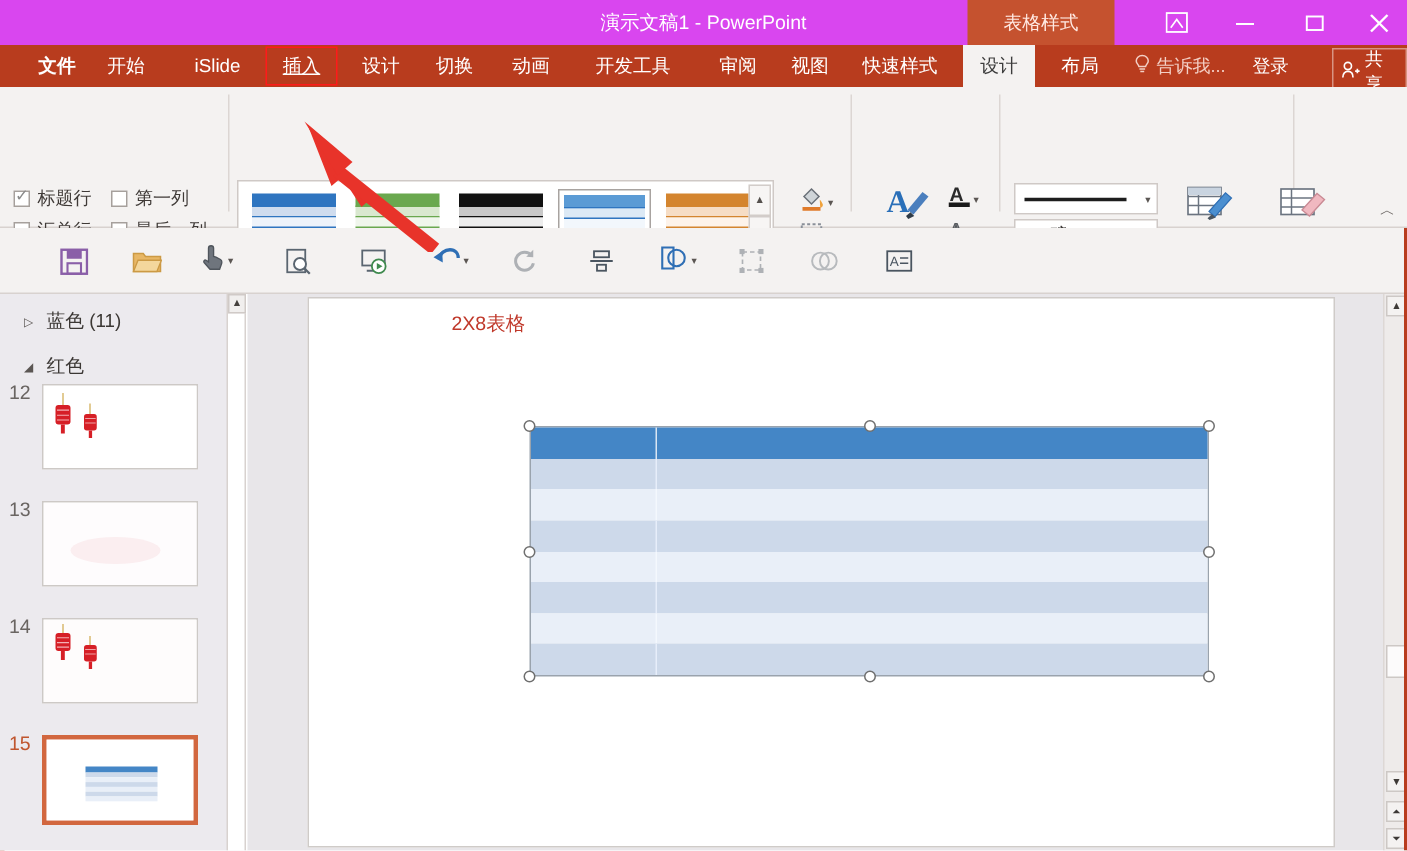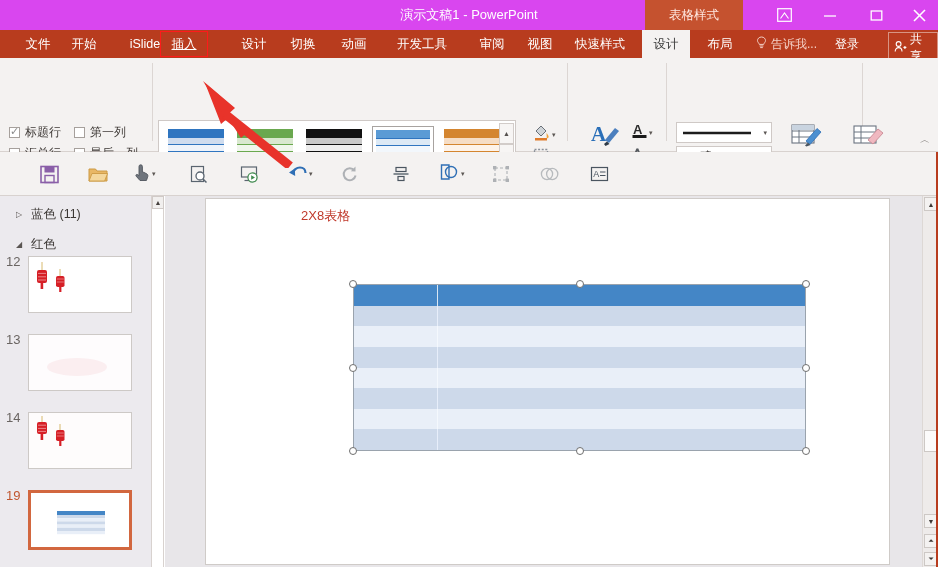--- a/index.html
+++ b/index.html
@@ -270,24 +270,24 @@
     </div>
     <div class="win-btn wb-close">
       <svg width="15" height="15" viewBox="0 0 15 15">
           <line x1="2" y1="2" x2="13" y2="13" stroke="#fff" stroke-width="1.6"></line>
           <line x1="13" y1="2" x2="2" y2="13" stroke="#fff" stroke-width="1.6"></line>
         </svg>
     </div>
   </div>
 
   <div class="tabbar">
-    <div class="tab" style="left:16px;  width:44px;">文件</div>
+    <div class="tab" style="left:16px;  width:44px;font-weight:bold;">文件</div>
     <div class="tab" style="left:62px;  width:44px;">开始</div>
     <div class="tab" style="left:120px; width:50px;">iSlide</div>
-    <div class="tab highlight-box" style="left:160px; width:48px; top:1px; height:26px;text-decoration:underline;">插入</div>
+    <div class="tab highlight-box" style="left:177px; width:48px; top:1px; height:26px;text-decoration:underline;">插入</div>
     <div class="tab" style="left:232px; width:44px;">设计</div>
     <div class="tab" style="left:281px; width:44px;">切换</div>
     <div class="tab" style="left:332px; width:44px;text-align:right;">动画</div>
     <div class="tab" style="left:382px; width:80px;">开发工具</div>
     <div class="tab" style="left:470px; width:44px;">审阅</div>
     <div class="tab" style="left:518px; width:44px;">视图</div>
     <div class="tab" style="left:566px; width:68px;">快速样式</div>
     <div class="tab active" style="left:642px; width:48px;">设计</div>
     <div class="tab" style="left:696px; width:48px;">布局</div>
 
@@ -693,21 +693,21 @@
         <line x1="9" y1="18.4" x2="17" y2="18.4" stroke="#f3b1b4" stroke-width="0.7"></line>
         <rect x="11.6" y="21" width="2.6" height="6" fill="#d61f26"></rect>
         <line x1="31" y1="11" x2="31" y2="17" stroke="#d4b25f" stroke-width="0.9"></line>
         <rect x="27" y="17" width="8.5" height="11" rx="1.8" fill="#d61f26"></rect>
         <line x1="27.8" y1="20" x2="34.8" y2="20" stroke="#f3b1b4" stroke-width="0.6"></line>
         <line x1="27.8" y1="23" x2="34.8" y2="23" stroke="#f3b1b4" stroke-width="0.6"></line>
         <rect x="30.2" y="28" width="2.2" height="5" fill="#d61f26"></rect>
       </svg>
     </div>
 
-    <div class="thumbnum cur" style="left:6px; top:292px;">19</div>
+    <div class="thumbnum cur" style="left:6px; top:292px;">15</div>
     <div class="thumb selected" style="left:28px; top:294px; width:104px; height:60px;">
       <svg width="98" height="54" viewBox="0 0 98 54">
         <rect width="98" height="54" fill="#ffffff"></rect>
         <rect x="26" y="18" width="48" height="4" fill="#4486c6"></rect>
         <rect x="26" y="22" width="48" height="3.2" fill="#cdd9ea"></rect>
         <rect x="26" y="25.2" width="48" height="3.2" fill="#e9eff8"></rect>
         <rect x="26" y="28.4" width="48" height="3.2" fill="#cdd9ea"></rect>
         <rect x="26" y="31.6" width="48" height="3.2" fill="#e9eff8"></rect>
         <rect x="26" y="34.8" width="48" height="3.2" fill="#cdd9ea"></rect>
         <rect x="26" y="38" width="48" height="3.2" fill="#e9eff8"></rect>

